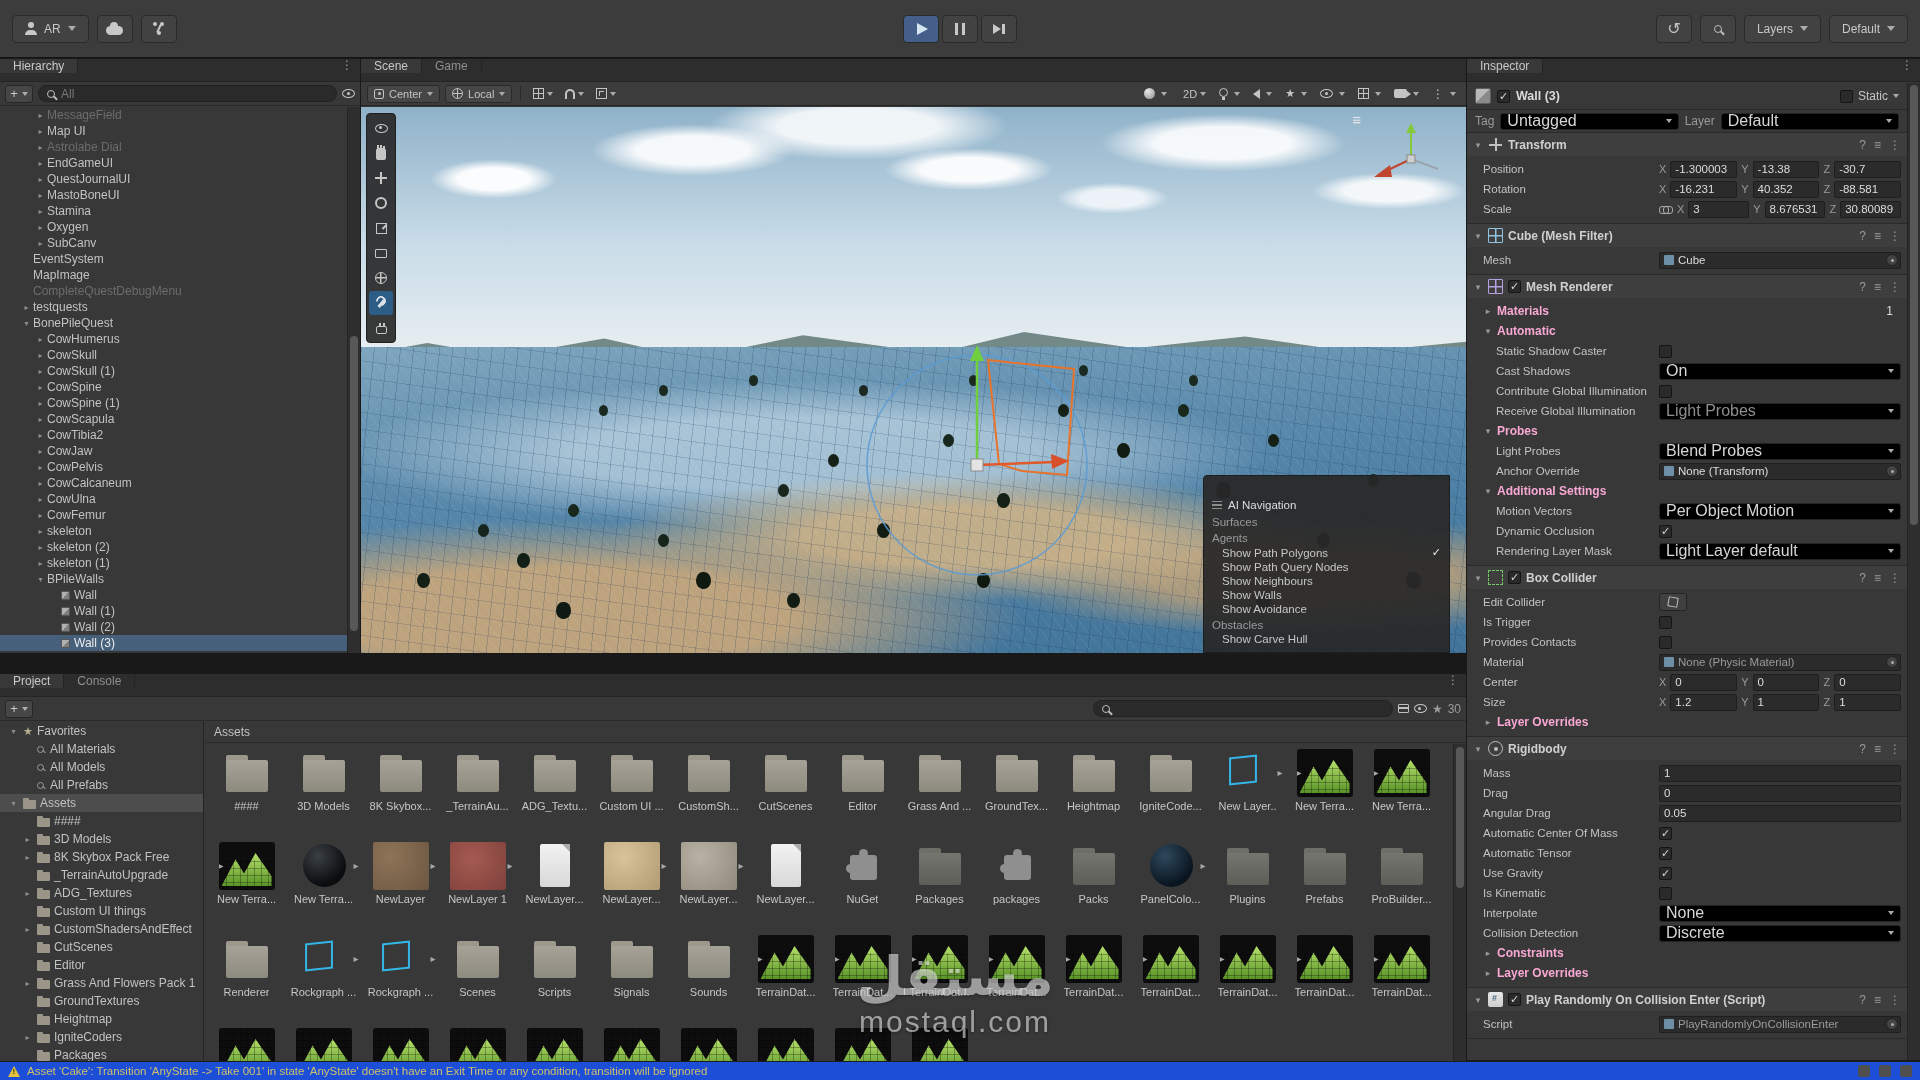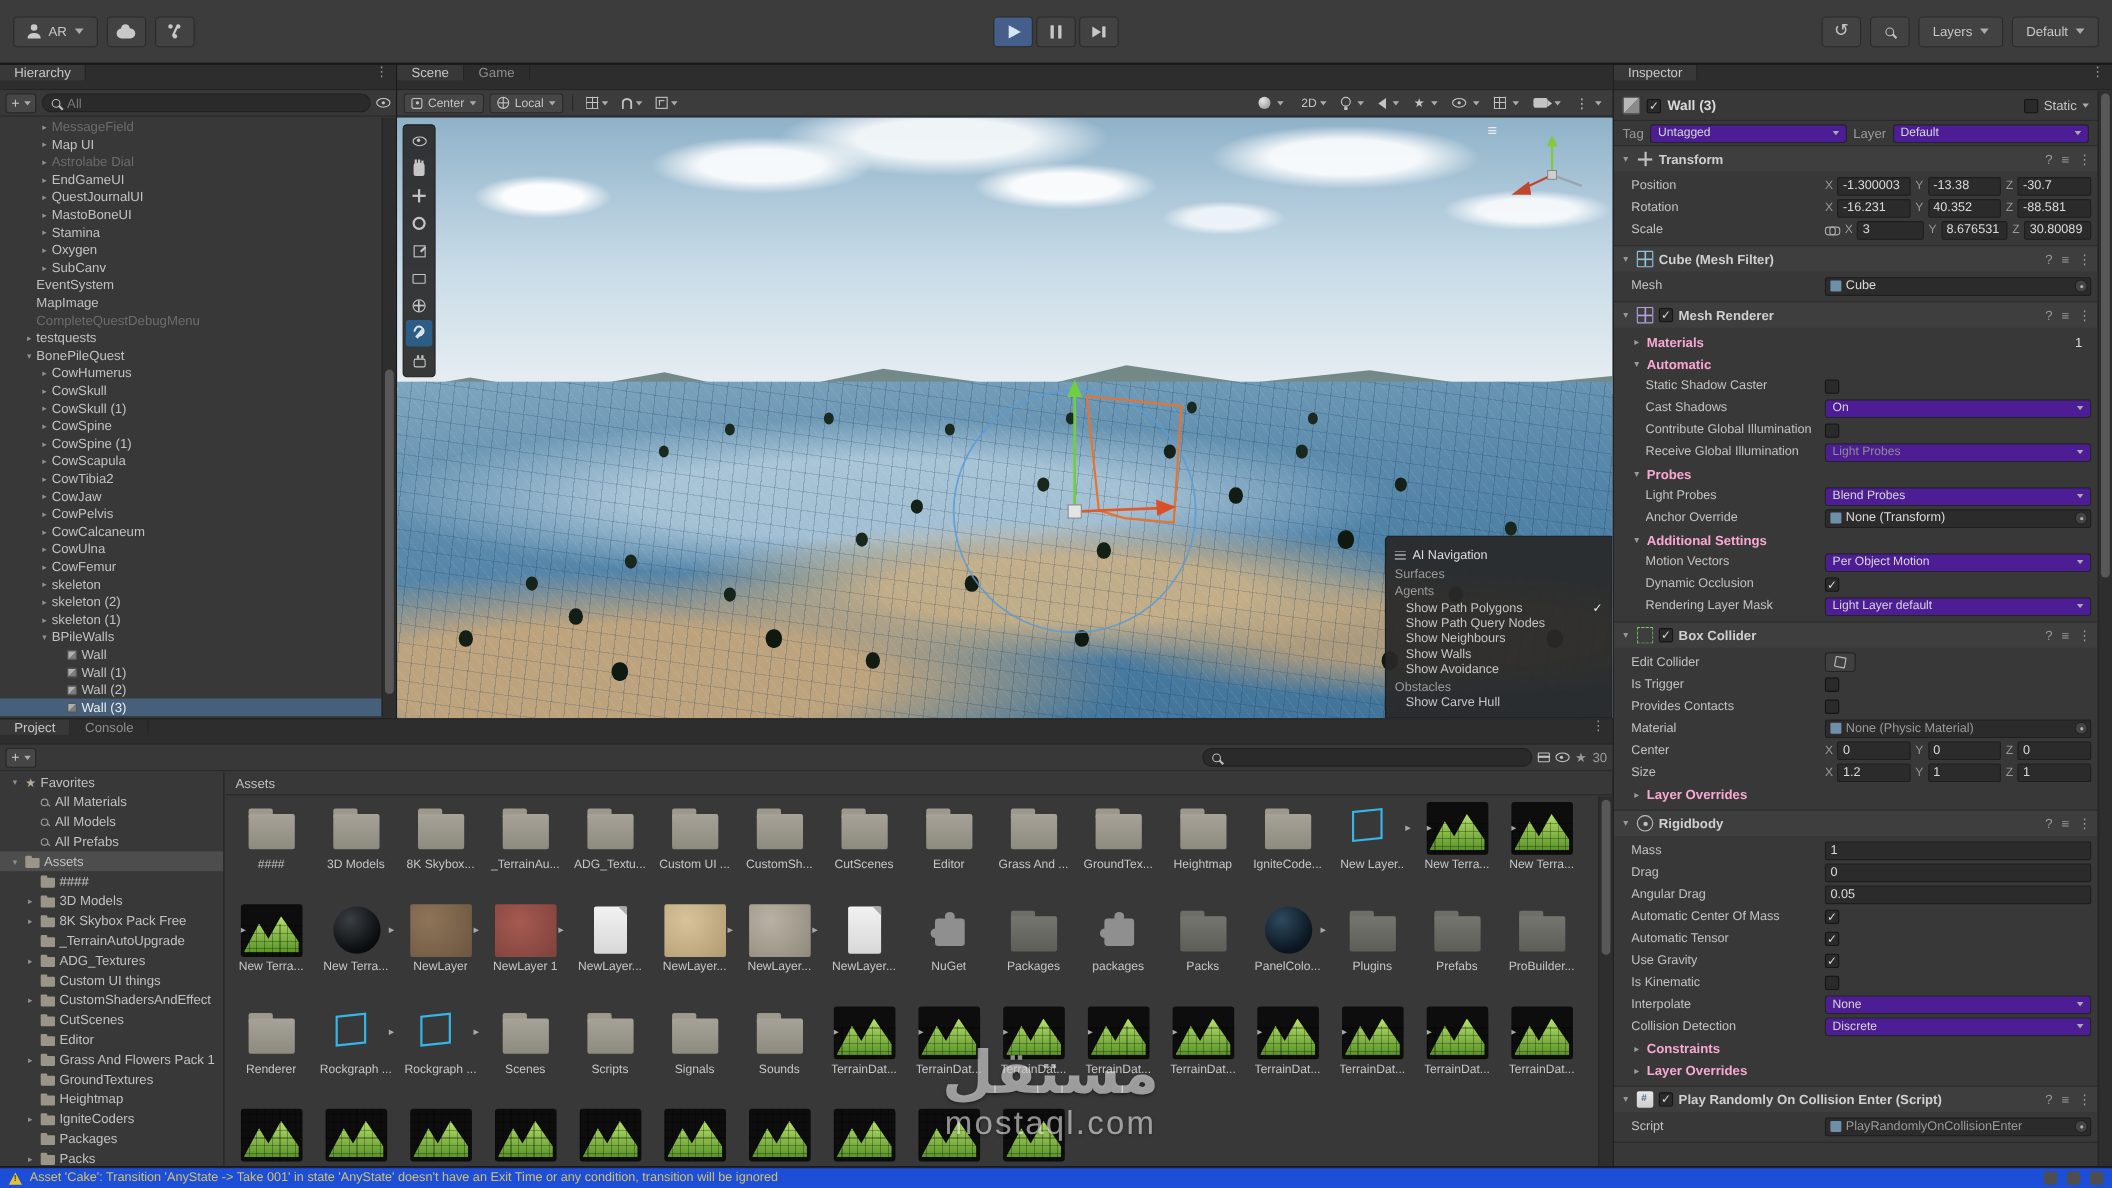--- a/index.html
+++ b/index.html
@@ -131,31 +131,31 @@
 .g-incr{width:11px;height:11px;border:1.5px solid #C4C4C4;position:relative}
 .g-incr::after{content:"";position:absolute;left:2px;top:2px;right:2px;bottom:2px;border-left:1.5px solid #C4C4C4;border-top:1.5px solid #C4C4C4}
 .g-cam{width:13px;height:9px;background:#C4C4C4;border-radius:2px;position:relative}
 .g-cam::after{content:"";position:absolute;right:-4px;top:1.5px;border-top:3px solid transparent;border-bottom:3px solid transparent;border-left:4px solid #C4C4C4}
 .g-dots::before{content:"⋮";color:#C4C4C4;font-size:12px}
 .g-pivot{width:10px;height:10px;border:1.5px solid #C4C4C4;border-radius:2px;position:relative}
 .g-pivot::after{content:"";position:absolute;left:2.5px;top:2.5px;width:3px;height:3px;border-radius:50%;background:#C4C4C4}
 .g-globe{width:11px;height:11px;border:1.5px solid #C4C4C4;border-radius:50%;background:linear-gradient(#C4C4C4,#C4C4C4) center/100% 1px no-repeat,linear-gradient(#C4C4C4,#C4C4C4) center/1px 100% no-repeat}
 
 
-.nav-overlay{position:absolute;right:0;bottom:0;width:207px;background:rgba(40,40,40,.93);border:1px solid #1E1E1E;border-radius:4px 0 0 0;padding:9px 0 6px;font-size:11.5px}
+.nav-overlay{position:absolute;right:16px;bottom:0;width:247px;background:rgba(40,40,40,.93);border:1px solid #1E1E1E;border-radius:4px 0 0 0;padding:21px 0 6px;font-size:11.5px}
 .nav-title{display:flex;align-items:center;gap:6px;padding:2px 8px;color:#DDDDDD}
 .nav-drag{width:10px;height:8px;background:repeating-linear-gradient(0deg,#8A8A8A 0 1.5px,transparent 1.5px 3.5px);flex:none}
 .nav-sec-title{padding:3px 8px 1px;color:#9A9A9A}
 .nav-item{display:flex;align-items:center;padding:1px 8px 1px 18px;color:#C6C6C6}
 .nav-lbl{flex:1;white-space:nowrap;overflow:hidden}
 .nav-check{width:12px;text-align:right;color:#ECECEC;font-size:11px;flex:none}
 .nav-check.on::after{content:"✓"}
 
 
-.project{left:0;top:654px;width:1466px;height:406px}
+.project{left:0;top:674px;width:1466px;height:406px}
 .pleft{position:absolute;left:0;top:48px;bottom:0;width:204px;border-right:1px solid #242424;overflow:hidden}
 .p-row{height:18px;display:flex;align-items:center;gap:4px;padding-left:calc(8px + var(--d,0)*14px);white-space:nowrap;color:#C2C2C2}
 .p-row .arrow{width:11px;font-size:8px;color:#8F8F8F;text-align:center;flex:none}
 .p-row.sel{background:#4D4D4D}
 .mi-star::before{content:"★";color:#B4AD92;font-size:11px}
 .mi-search{width:7px;height:7px;border:1.3px solid #9A9A9A;border-radius:50%;position:relative;flex:none;margin-right:2px}
 .mi-search::after{content:"";position:absolute;width:4px;height:1.3px;background:#9A9A9A;transform:rotate(45deg);right:-3px;bottom:-1px}
 .mi-folder{width:13px;height:11px;position:relative;flex:none}
 .mi-folder::before{content:"";position:absolute;left:0;top:0;width:6px;height:3px;background:#9A9588;border-radius:1px 1px 0 0}
 .mi-folder::after{content:"";position:absolute;left:0;top:2px;right:0;bottom:0;background:#9A9588;border-radius:1px}
@@ -192,21 +192,21 @@
 .inspector{left:1467px;top:59px;width:453px;height:1001px}
 .insp-body{position:absolute;left:0;right:13px;top:24px;bottom:0;overflow:hidden}
 .insp-head{height:27px;display:flex;align-items:center;gap:6px;padding:0 8px;border-bottom:1px solid #2A2A2A}
 .objcube{width:16px;height:16px;background:linear-gradient(135deg,#B8B8B8 50%,#8A8A8A 50%);border:1px solid #5E5E5E;border-radius:2px;flex:none}
 .chk{width:13px;height:13px;background:#2A2A2A;border:1px solid #151515;border-radius:2px;position:relative;flex:none}
 .chk.on::after{content:"✓";position:absolute;left:1px;top:-1px;font-size:11px;color:#D8D8D8}
 .objname{font-weight:bold;color:#DADADA;font-size:12.5px}
 .staticgrp{margin-left:auto;display:flex;align-items:center;gap:5px;color:#C4C4C4}
 .tagrow{height:23px;display:flex;align-items:center;gap:6px;padding:0 8px;border-bottom:1px solid #2A2A2A}
 .dimlbl{color:#9A9A9A;flex:none}
-.dd{height:17px;background:#4c1d95;border:1px solid #242424;border-radius:3px;display:flex;align-items:center;gap:4px;padding:0 6px;font-size:11px;color:#D6D6D6;min-width:0}
+.dd{height:17px;background:#000000;border:1px solid #242424;border-radius:3px;display:flex;align-items:center;gap:4px;padding:0 6px;font-size:16px;color:#D6D6D6;min-width:0}
 .dd>span:first-child{flex:1;white-space:nowrap;overflow:hidden}
 .dd.dim>span:first-child{color:#8E8E8E}
 .grow{flex:1}
 .component{border-bottom:1px solid #2A2A2A}
 .comp-head{height:23px;display:flex;align-items:center;gap:5px;padding:0 6px;background:#3E3E3E}
 .comp-head .arrow{color:#999;font-size:9px;width:10px;text-align:center;flex:none}
 .comp-title{font-weight:bold;color:#D0D0D0;flex:1;white-space:nowrap;overflow:hidden}
 .comp-right{display:flex;gap:8px;color:#9A9A9A;flex:none}
 .comp-ic{width:15px;height:15px;position:relative;flex:none}
 .comp-chk{display:none}.comp-chk.show{display:inline-block}

